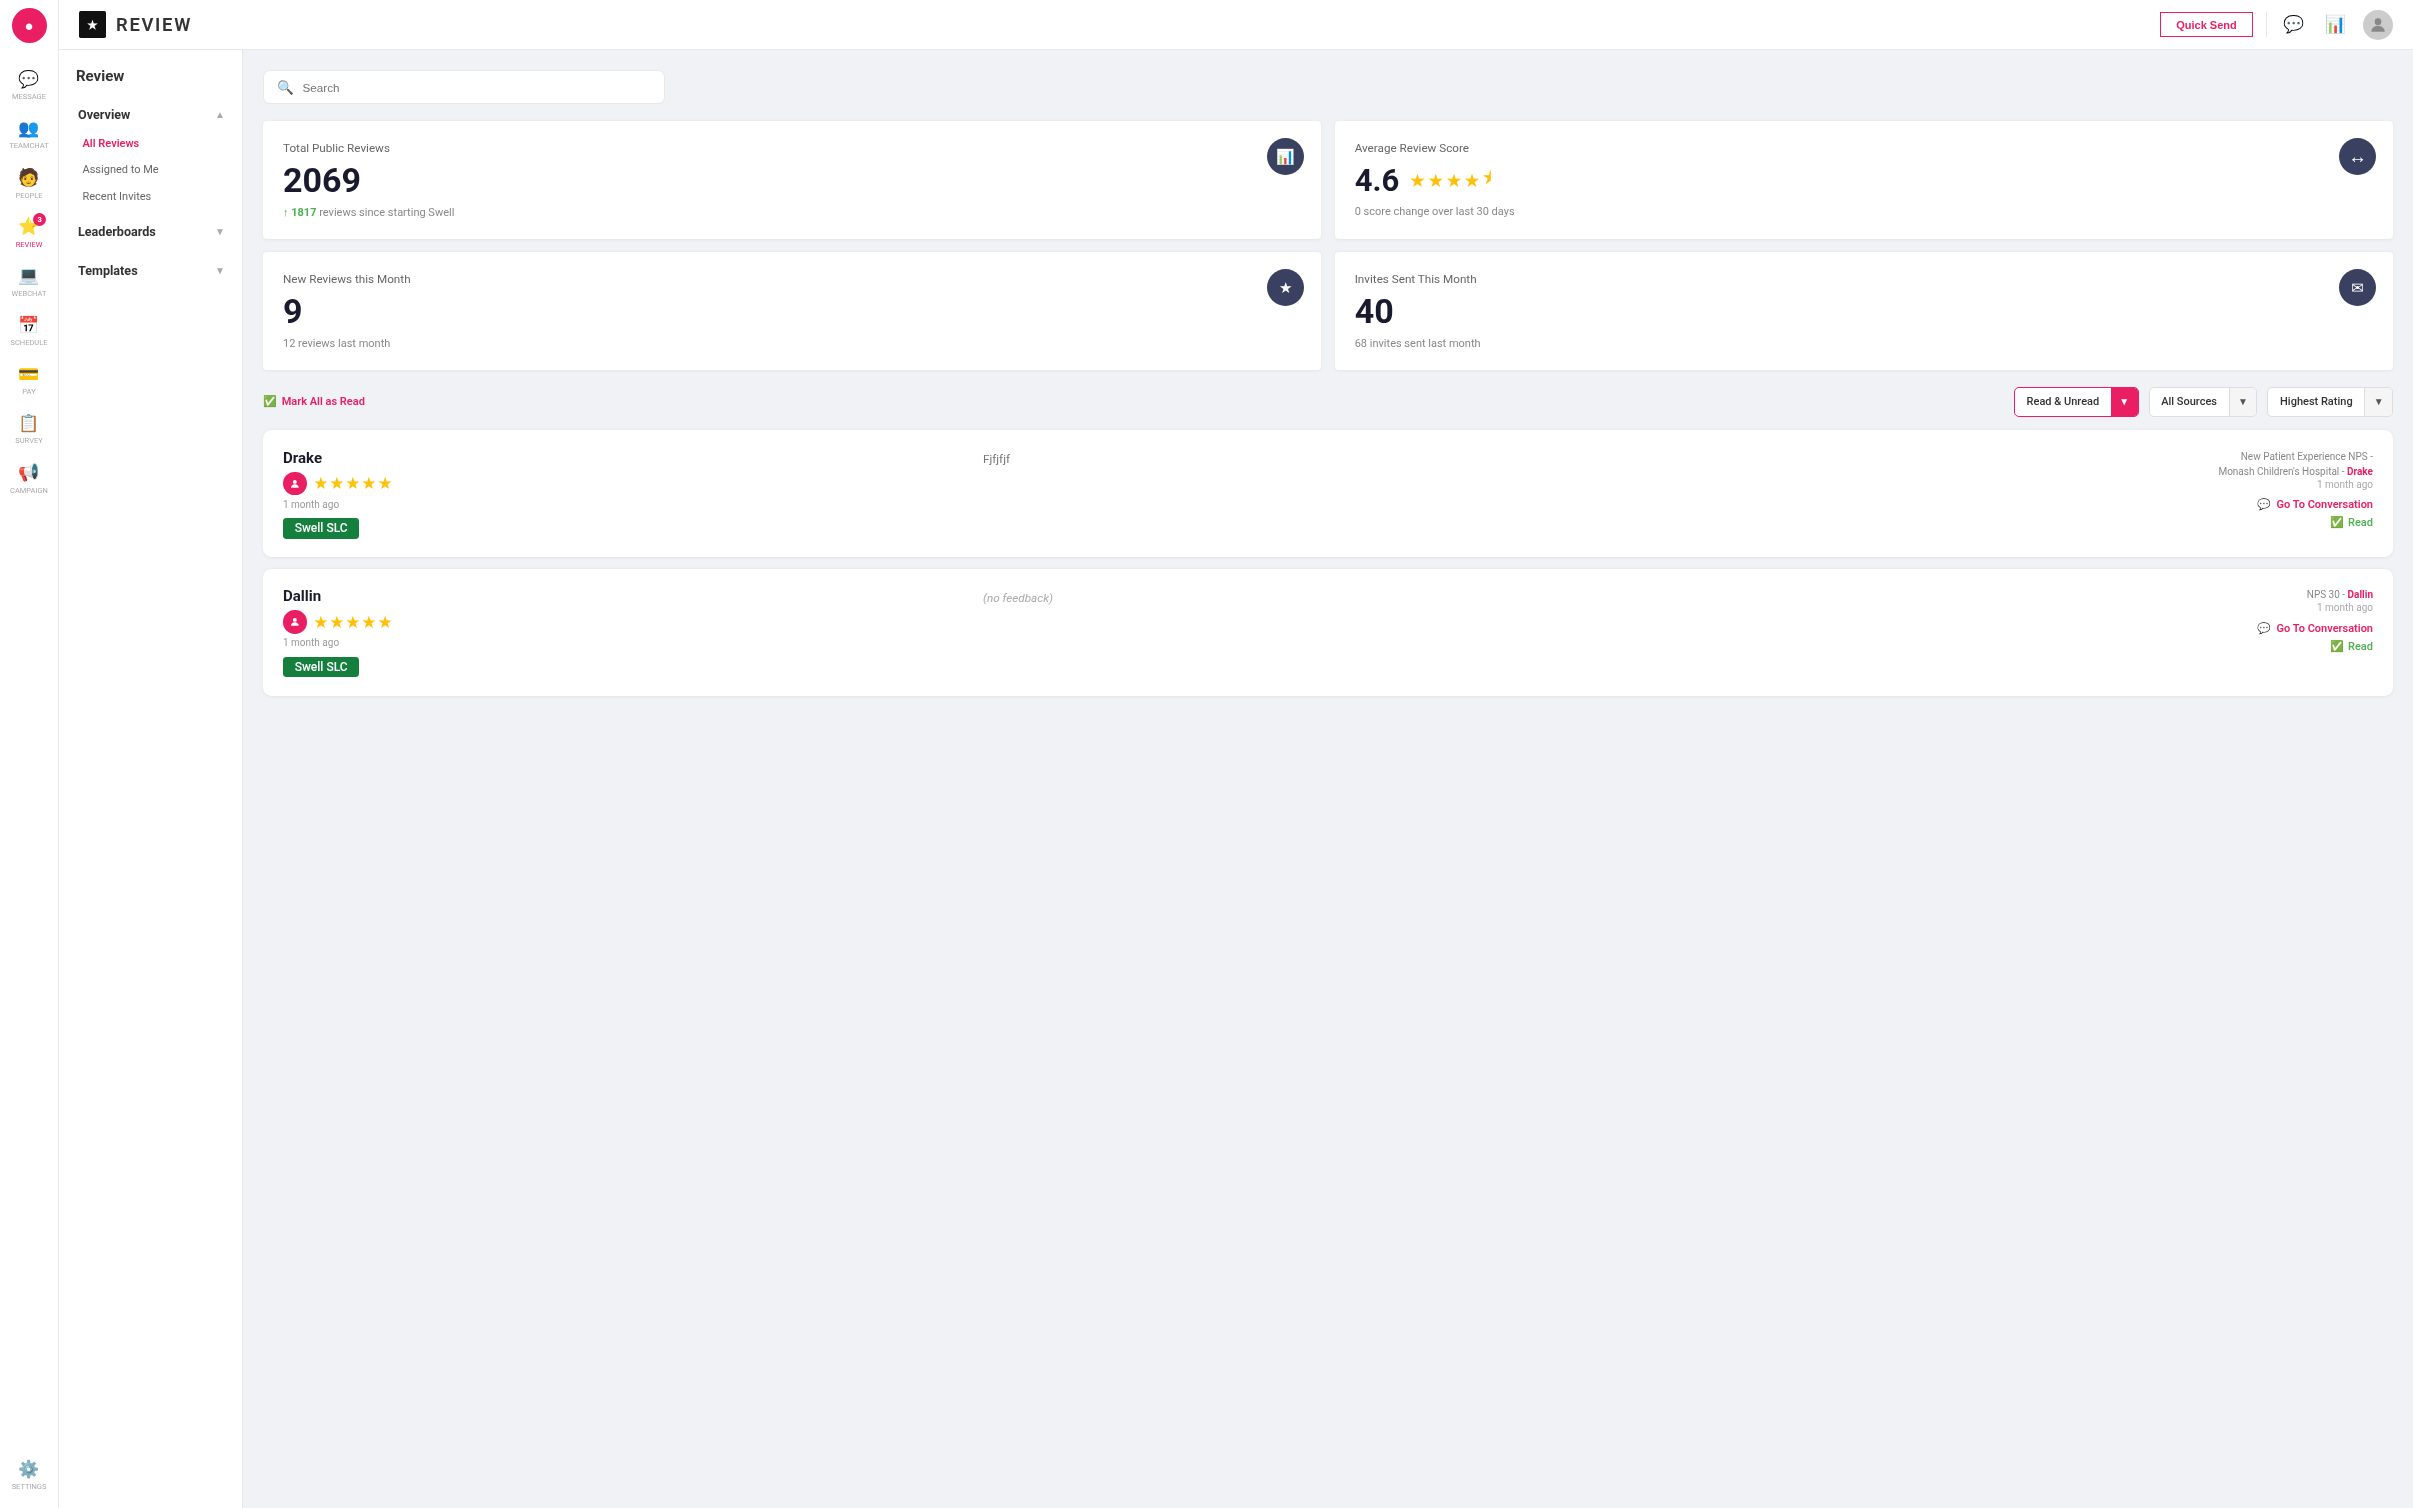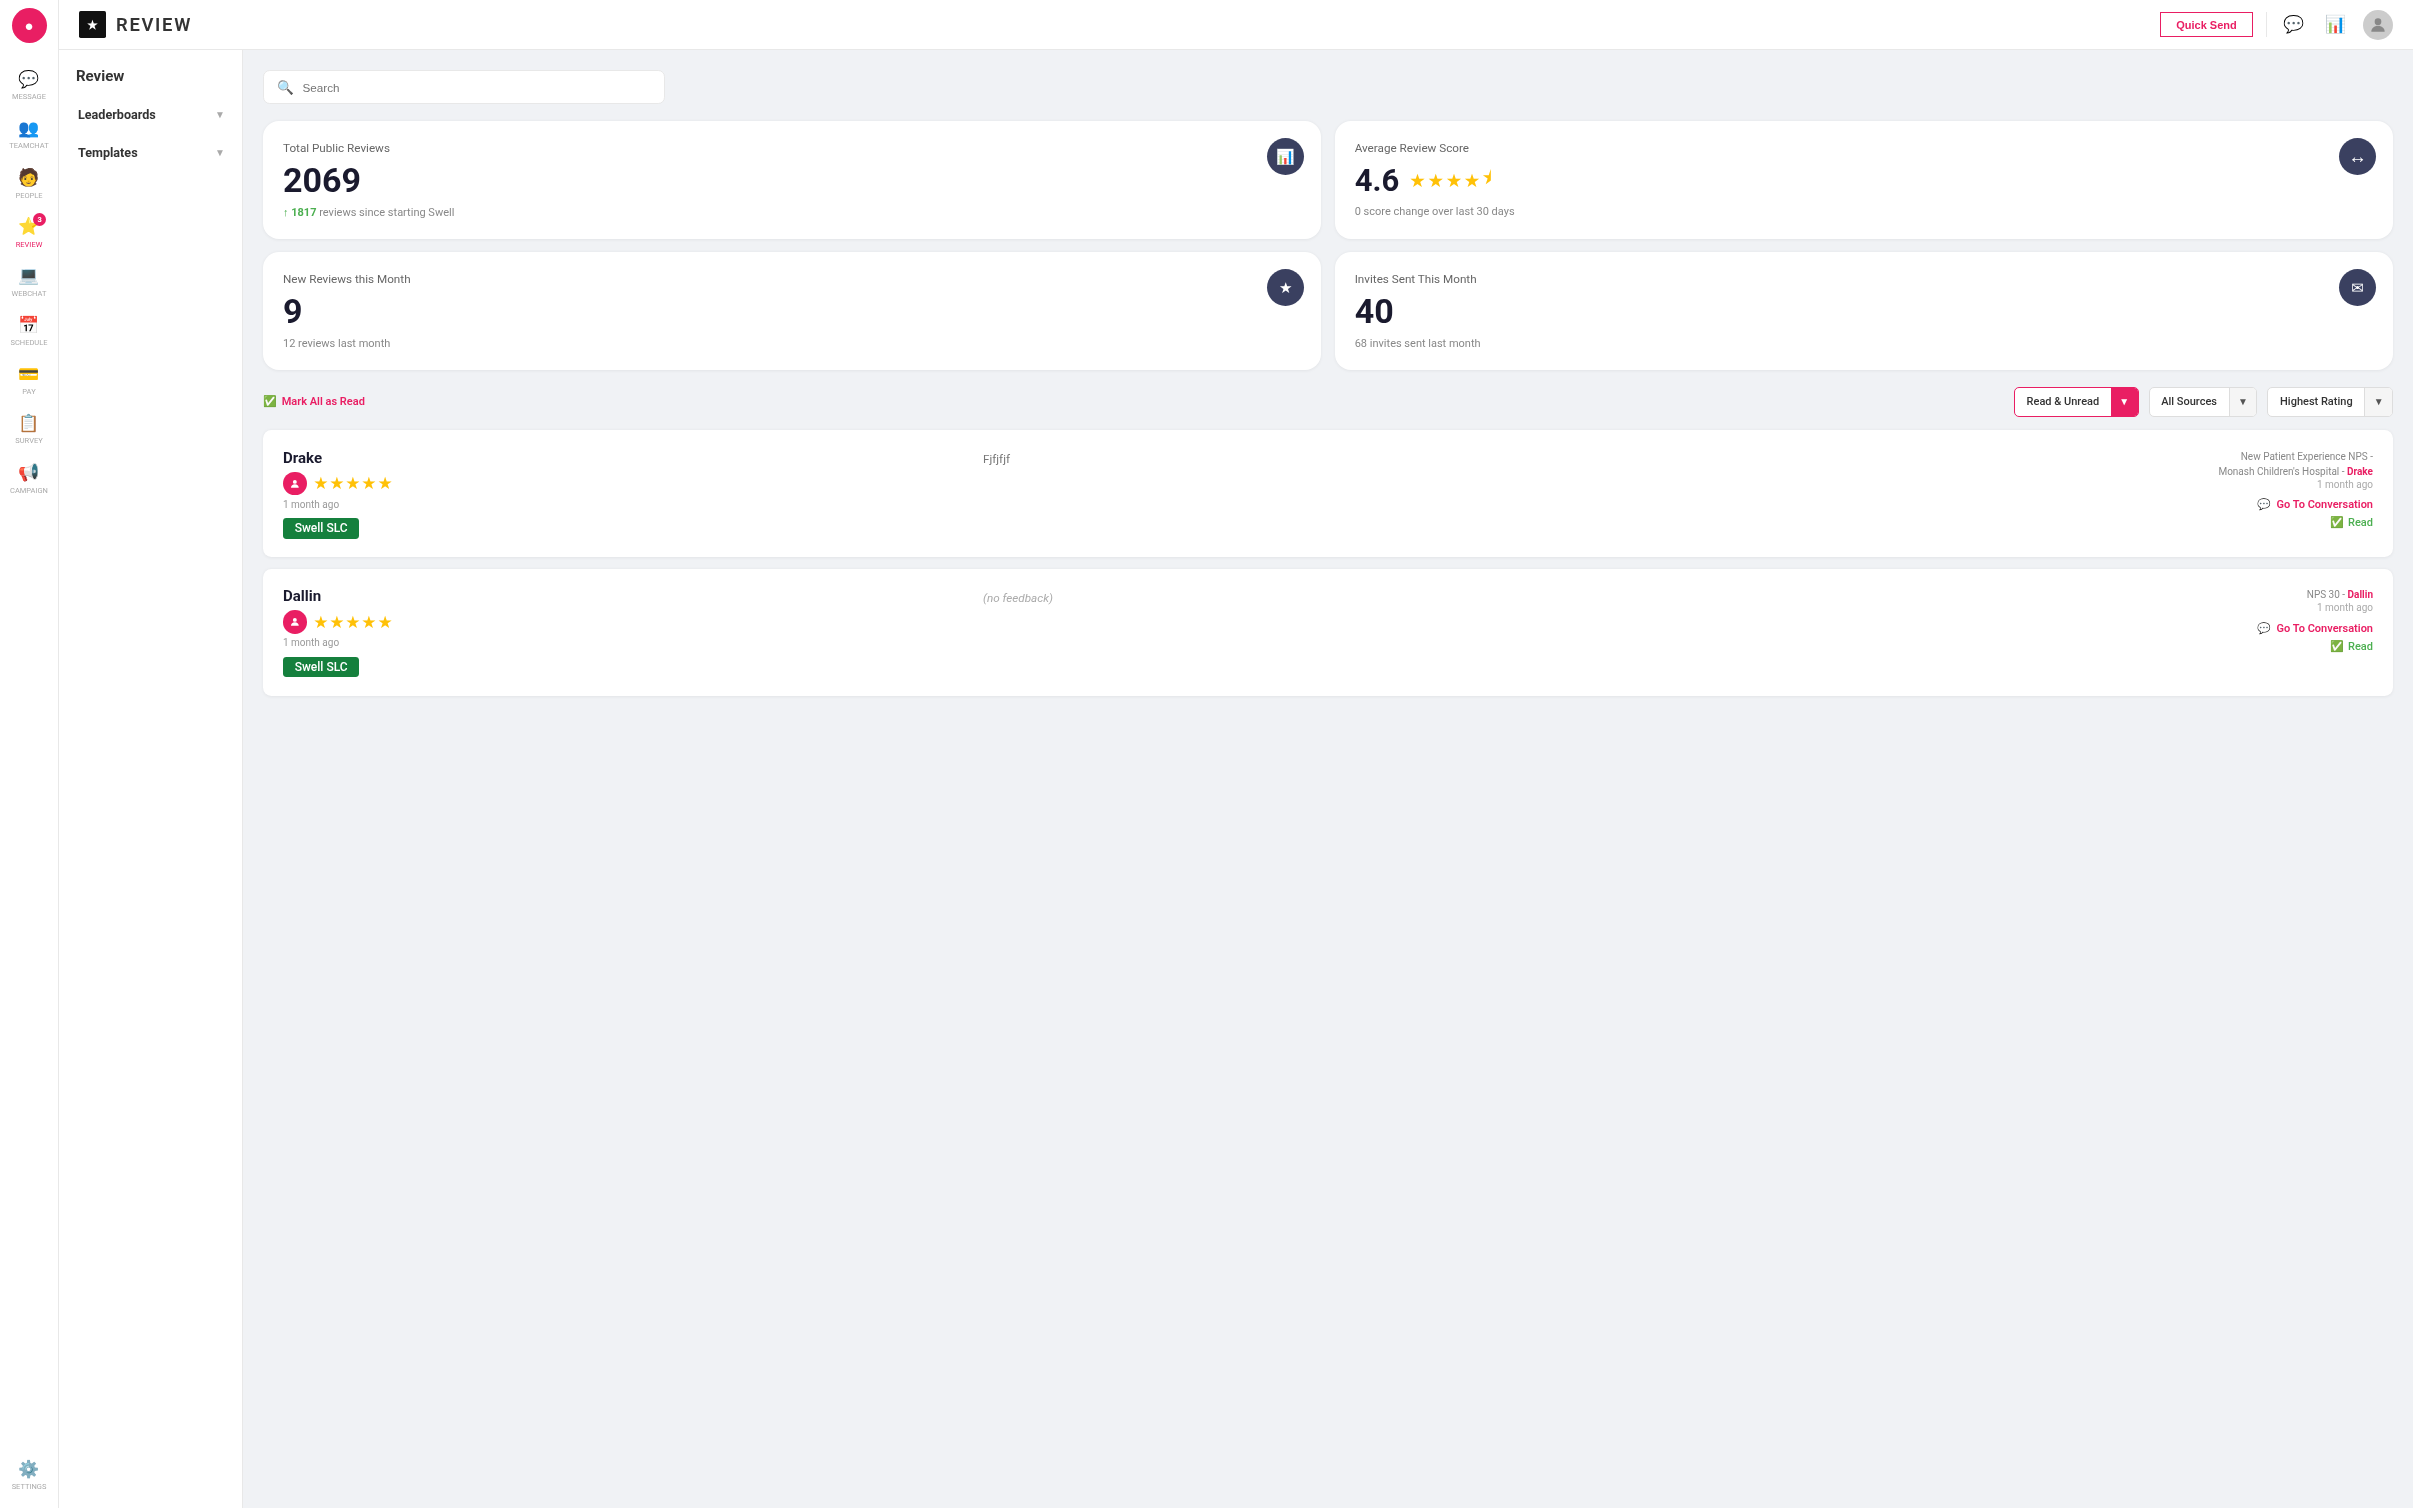--- a/index.html
+++ b/index.html
@@ -123,21 +123,21 @@
       width: 100%; background: transparent;
     }
     .search-icon { color: #aaa; margin-right: 8.4px; font-size: 13.4px; }
 
     
     .stats-grid {
       display: grid; grid-template-columns: 1fr 1fr; gap: 13.4px;
       margin-bottom: 17px;
     }
     .stat-card {
-      background: #fff; border-radius: 16px; padding: 20px;
+      background: #fff; border-radius: 4px; padding: 20px;
       box-shadow: 0 0.8px 3.4px rgba(0,0,0,0.06);
       display: flex; flex-direction: column; gap: 6.7px; position: relative;
     }
     .stat-card-title { font-size: 11.7px; color: #666; }
     .stat-card-value { font-size: 34px; font-weight: 700; color: #1a1a2e; line-height: 1.1; }
     .stat-card-sub { font-size: 11px; color: #888; }
     .stat-card-icon {
       position: absolute; top: 17px; right: 17px;
       width: 37px; height: 37px; border-radius: 50%;
       background: #3a4060; display: flex; align-items: center; justify-content: center;
@@ -291,20 +291,35 @@
           </svg>
       </div>
     </div>
   </header>
 
   <div class="content-wrapper">
 
     <aside class="sidebar">
       <div class="sidebar-title">Review</div>
 
+      <div class="sidebar-section">
+        <div class="sidebar-item section-header">
+          <span>Overview</span>
+          <span class="chevron">▲</span>
+        </div>
+        <a class="sidebar-sub-item active">
+          <span>All Reviews</span>
+        </a>
+        <a class="sidebar-sub-item">
+          <span>Assigned to Me</span>
+        </a>
+        <a class="sidebar-sub-item">
+          <span>Recent Invites</span>
+        </a>
+      </div>
 
       <div class="sidebar-section">
         <div class="sidebar-item section-header">
           <span>Leaderboards</span>
           <span class="chevron">▼</span>
         </div>
       </div>
 
       <div class="sidebar-section">
         <div class="sidebar-item section-header">

